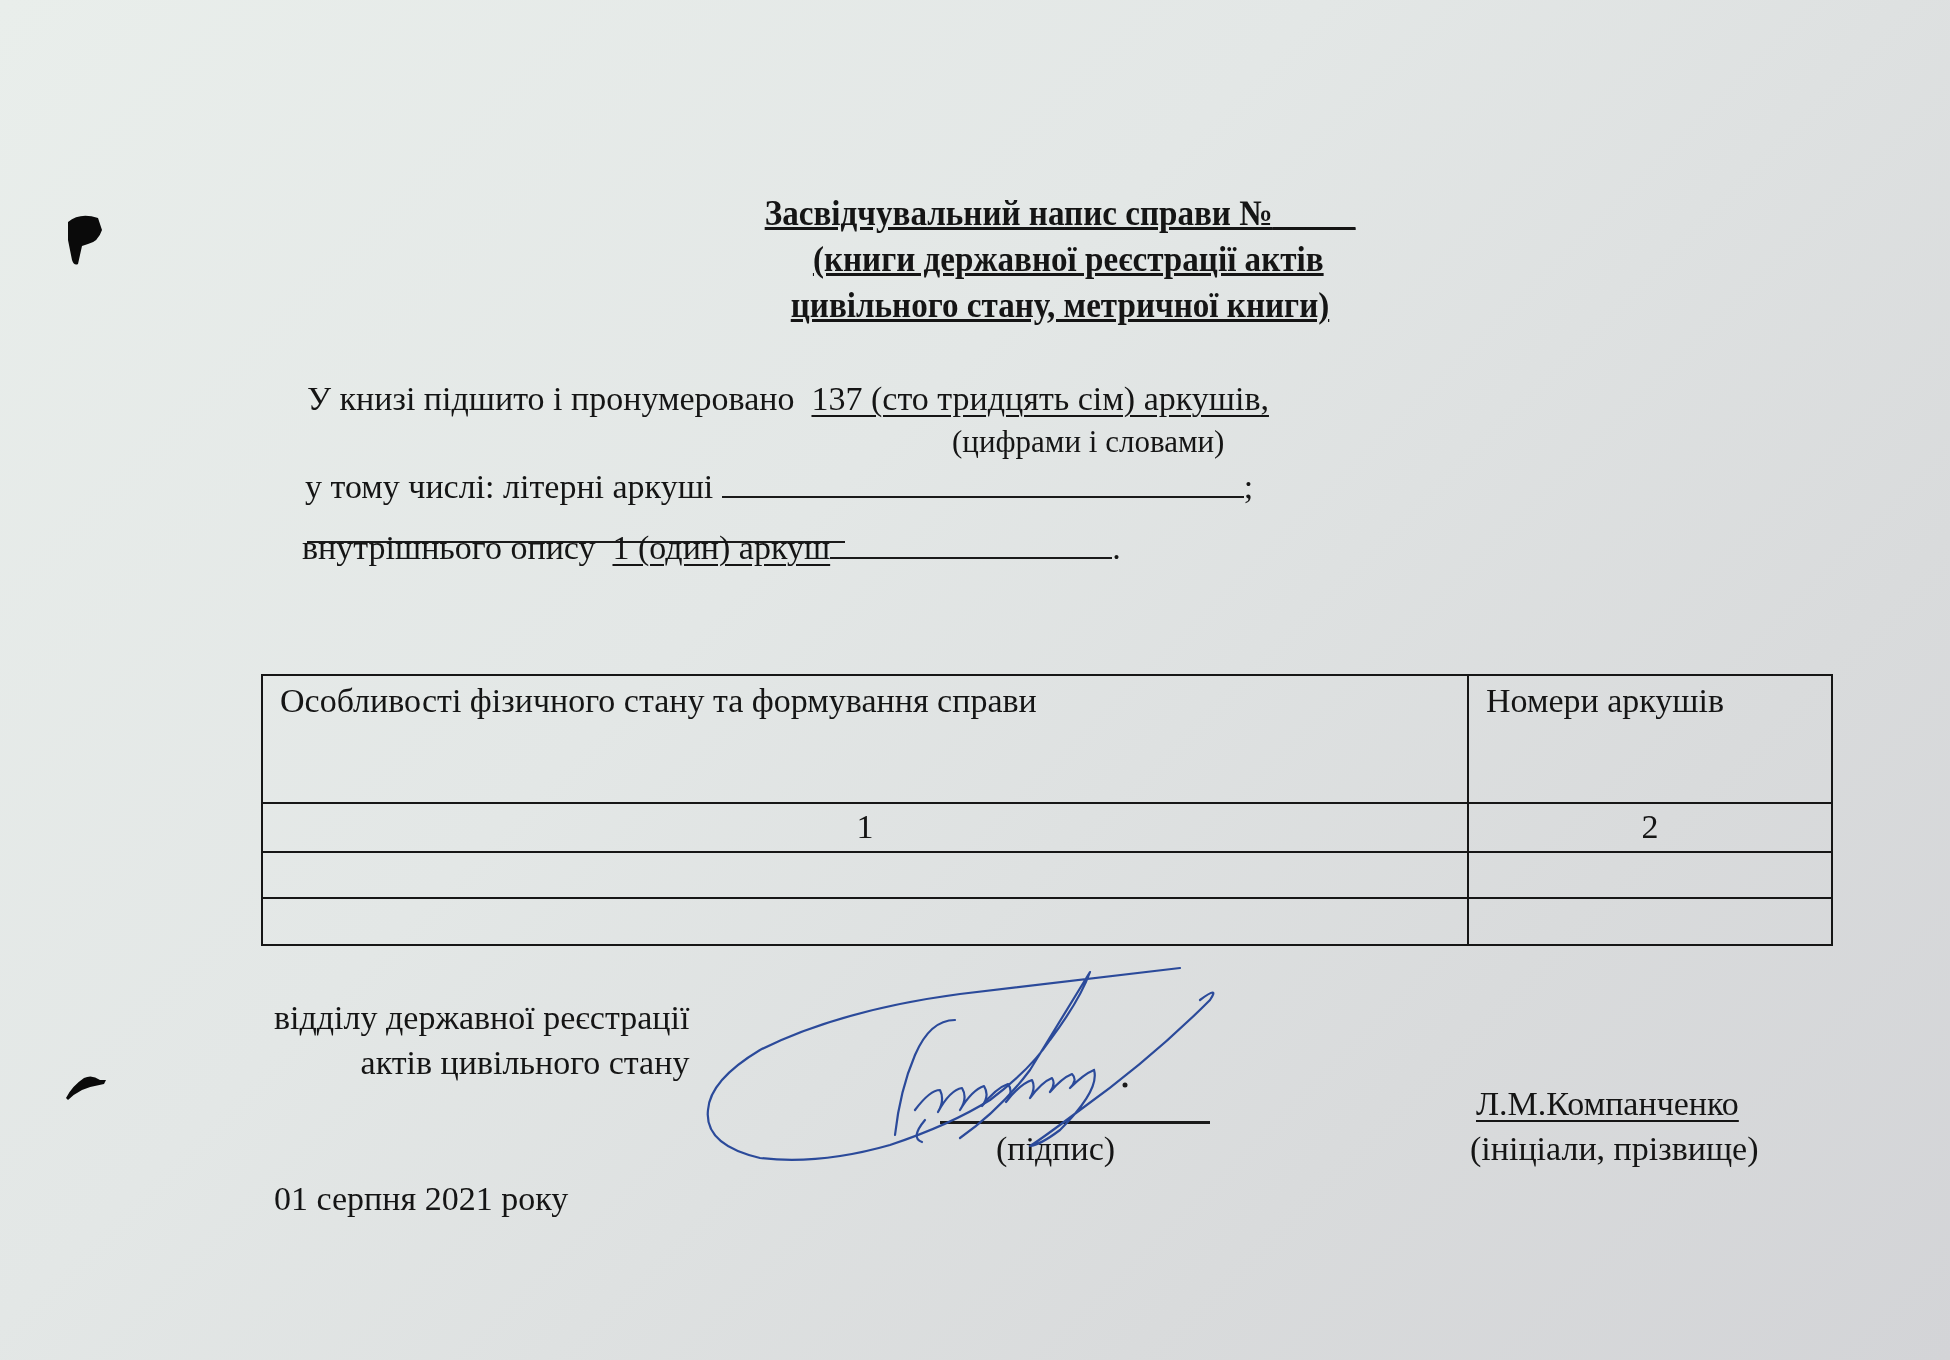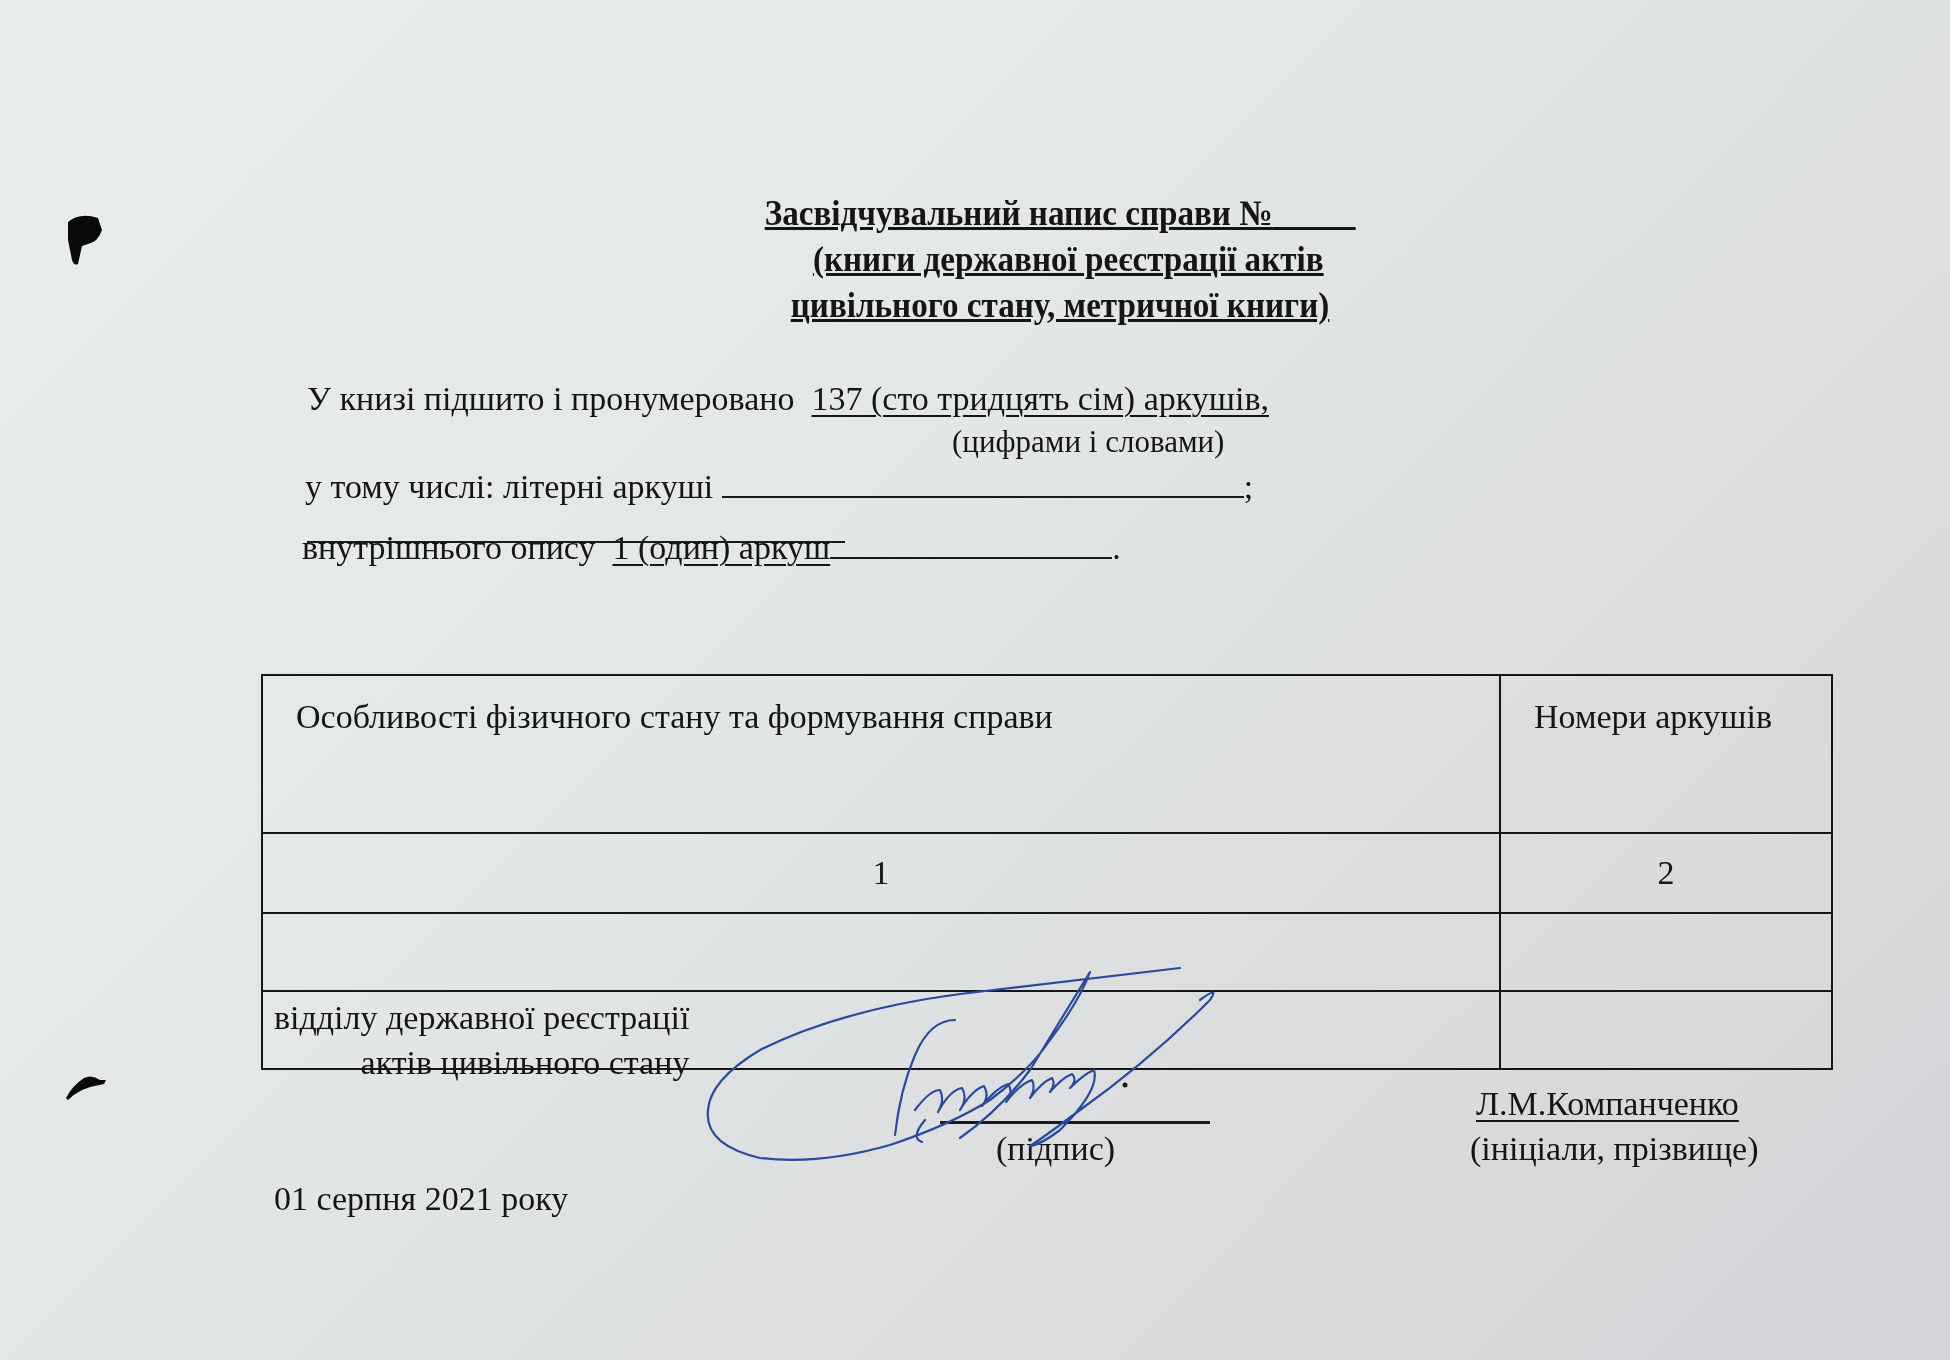--- a/index.html
+++ b/index.html
@@ -18,21 +18,21 @@
   .body-text { font-size: 34px; text-align: right; }
   .u { text-decoration: underline; text-underline-offset: 5px; text-decoration-thickness: 2px; }
   .blank { display: inline-block; border-bottom: 2px solid #1a1a1a; height: 26px; vertical-align: baseline; }
   .hint { font-size: 31px; font-family: Liberation Serif, serif; }
 
   .tbl {
     position: absolute; left: 261px; top: 674px; width: 1572px; height: 272px;
     border-collapse: collapse;
   }
   .tbl td {
-    border: 2.5px solid #161616; padding: 16px; vertical-align: top; font-size: 34px;
+    border: 2.5px solid #161616; padding: 0; vertical-align: top; font-size: 34px;
   }
   .tbl .c1 { width: 1204px; }
   .tbl .hdr td { height: 124px; }
   .tbl .hdr td span { display: block; padding: 6px 0 0 17px; }
   .tbl .num td { height: 46px; text-align: center; vertical-align: middle; }
   .tbl .empty td { height: 44px; }
 
   .punch { position: absolute; }
   .sig { position: absolute; left: 700px; top: 960px; width: 720px; height: 220px; }
 </style>

